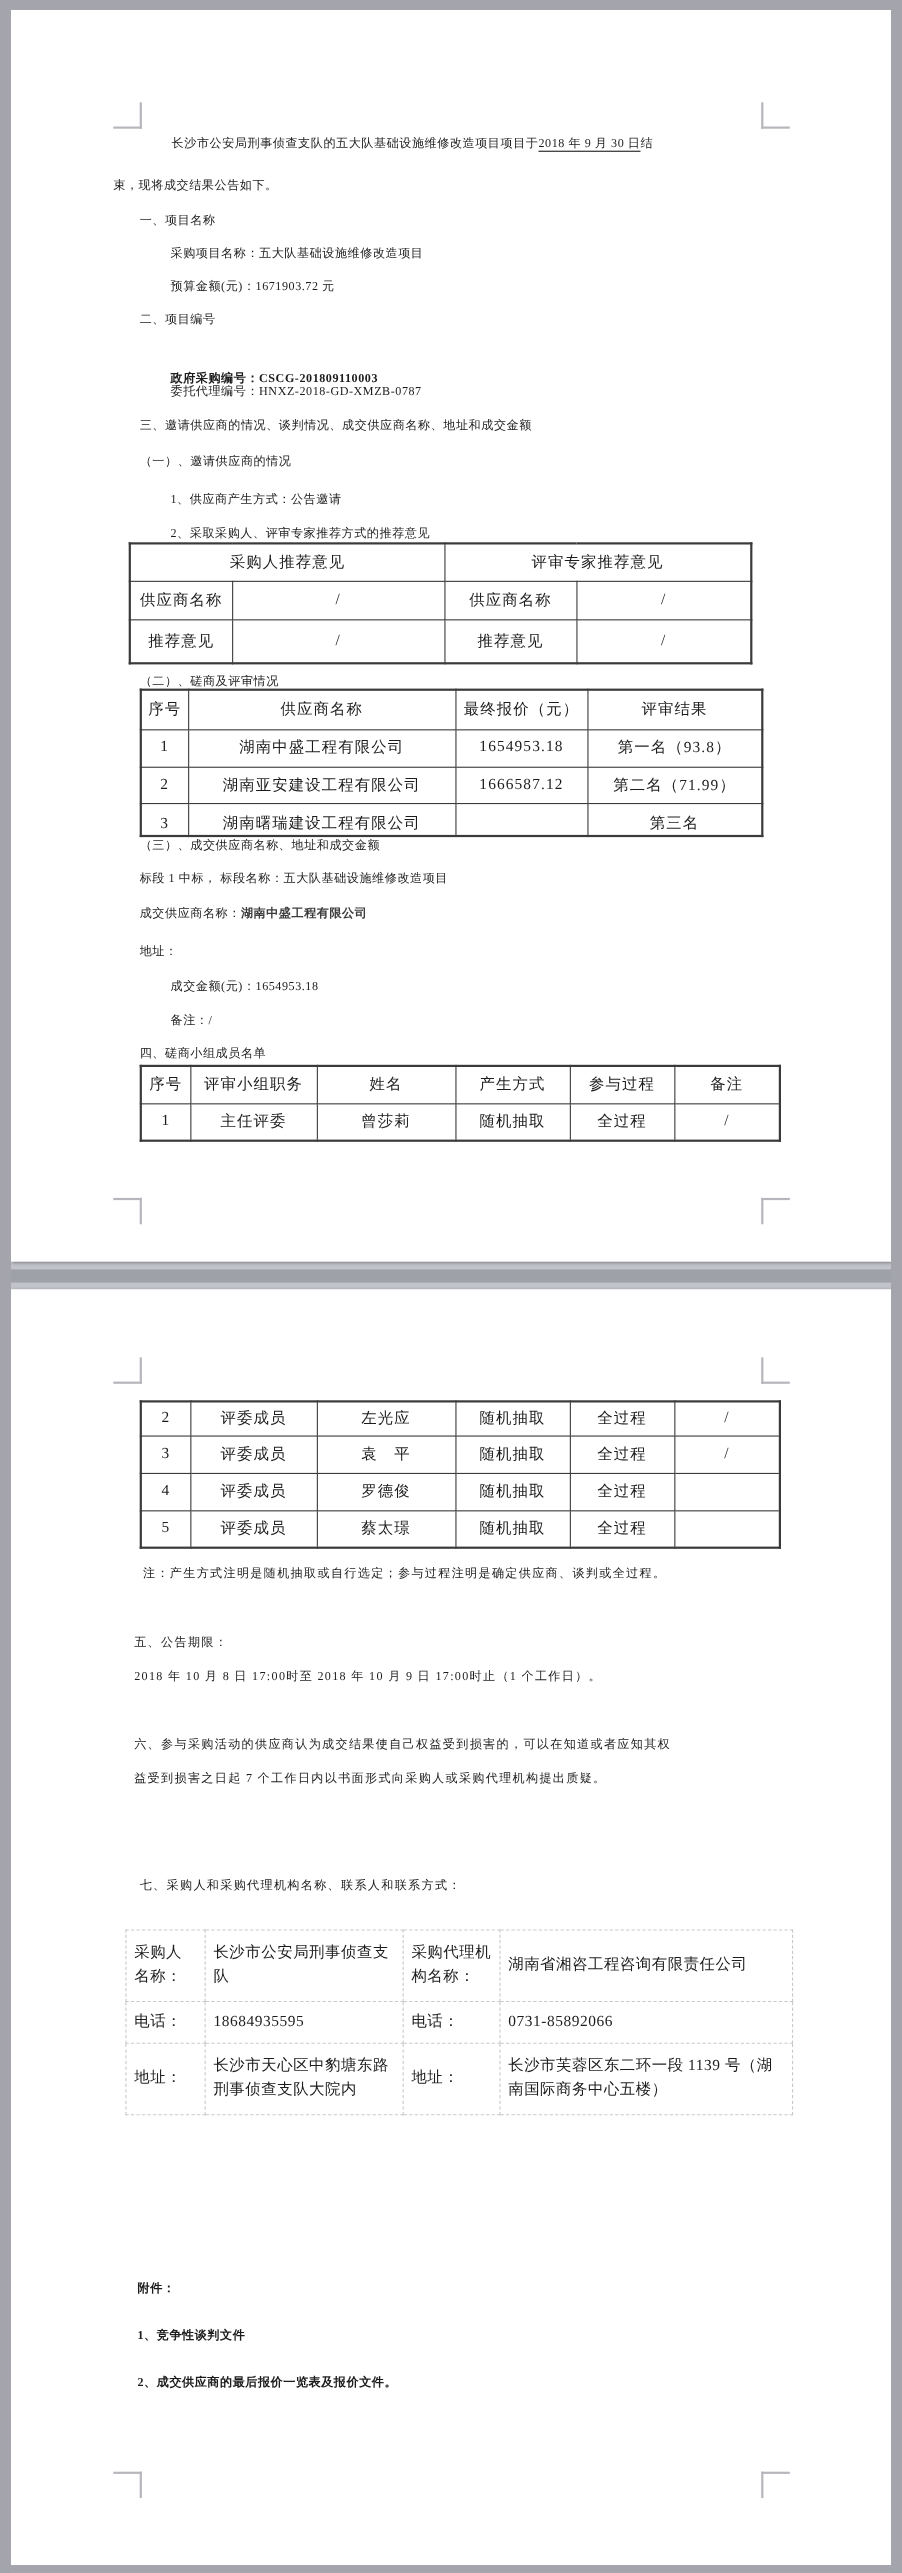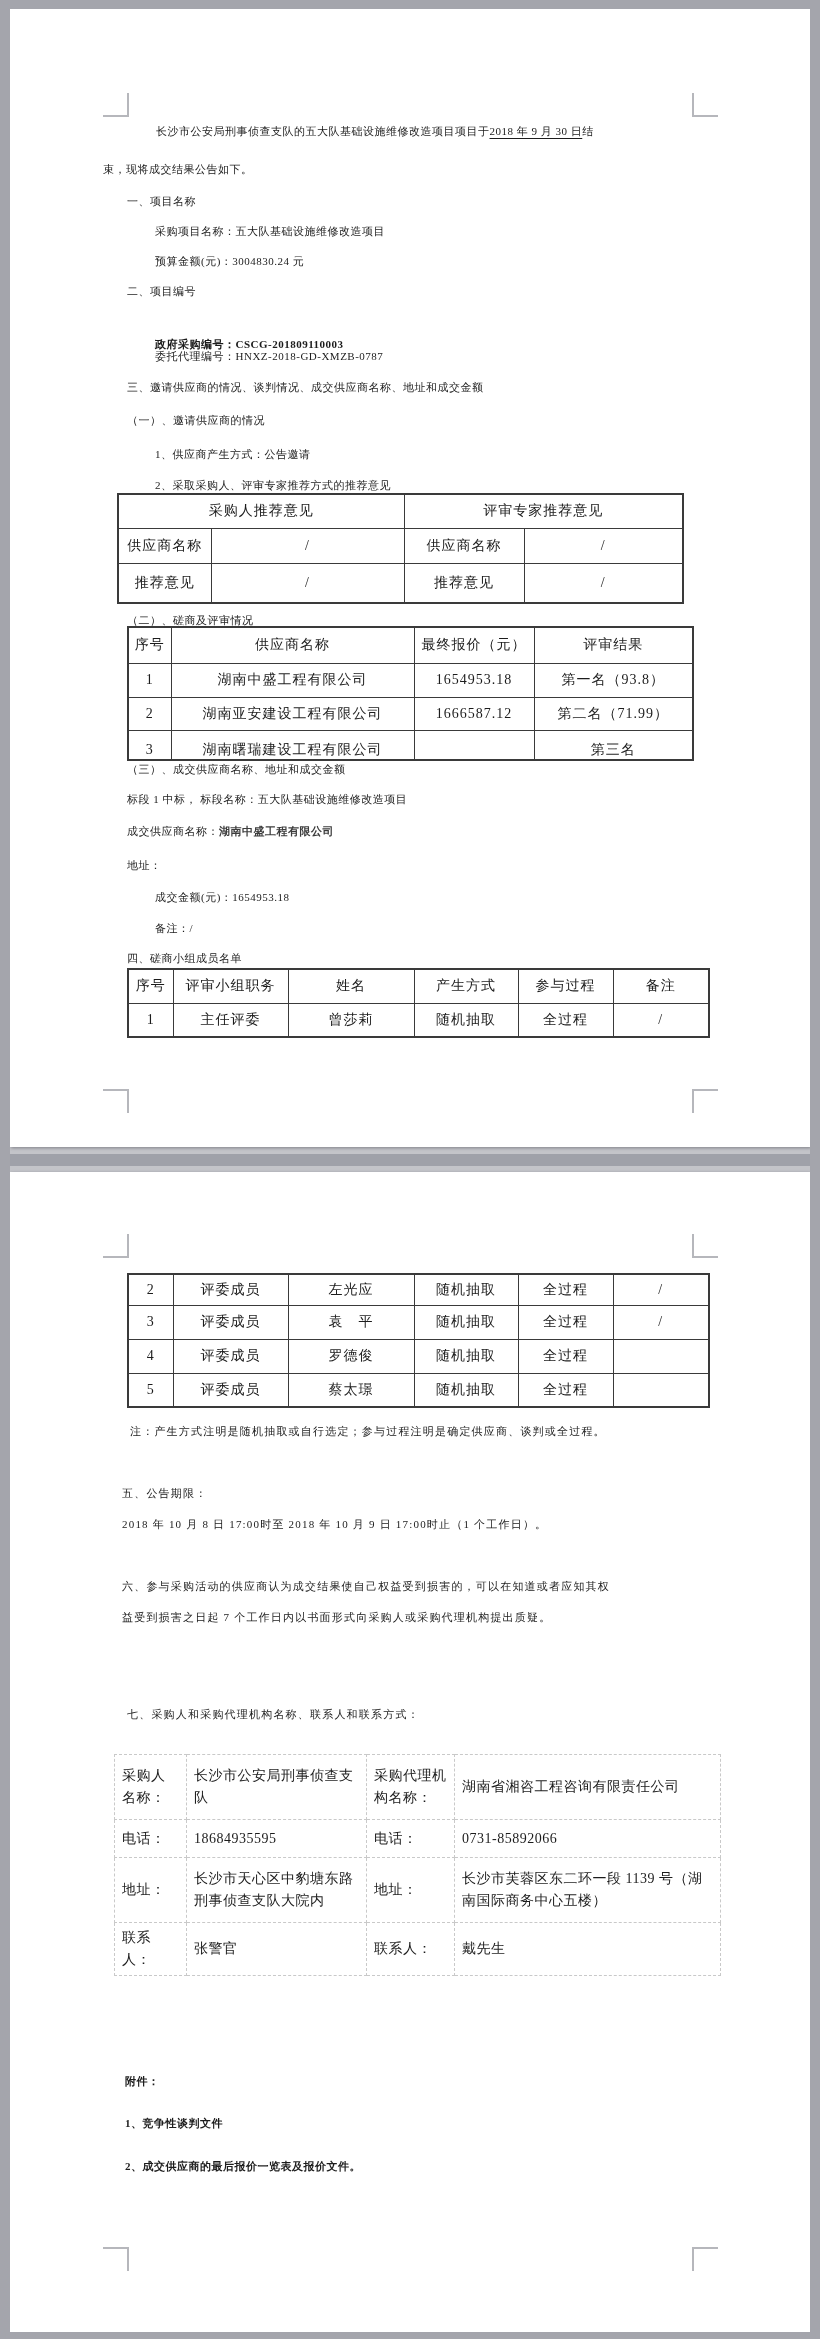--- a/index.html
+++ b/index.html
@@ -43,21 +43,21 @@
     <div class="mark mk-bl" style="left:93px;top:1080px;"></div>
     <div class="mark mk-br" style="left:682px;top:1080px;"></div>
 
     <div class="t" style="left:146px;top:112px;">
       <span>长沙市公安局刑事侦查支队的五大队基础设施维修改造项目项目于</span><span class="u">2018 年 9 月 30 日</span><span>结</span>
     </div>
     <div class="t" style="left:93px;top:150px;">束，现将成交结果公告如下。</div>
 
     <div class="t" style="left:117px;top:182px;">一、项目名称</div>
     <div class="t" style="left:145px;top:212px;">采购项目名称：五大队基础设施维修改造项目</div>
-    <div class="t" style="left:145px;top:242px;">预算金额(元)：3004830.24 元</div>
+    <div class="t" style="left:145px;top:242px;">预算金额(元)：1671903.72 元</div>
 
     <div class="t" style="left:117px;top:272px;">二、项目编号</div>
     <div class="t" style="left:145px;top:325px;font-weight:bold;">政府采购编号：CSCG-201809110003</div>
     <div class="t" style="left:145px;top:337px;">委托代理编号：HNXZ-2018-GD-XMZB-0787</div>
 
     <div class="t" style="left:117px;top:368px;">三、邀请供应商的情况、谈判情况、成交供应商名称、地址和成交金额</div>
     <div class="t" style="left:117px;top:401px;">（一）、邀请供应商的情况</div>
     <div class="t" style="left:145px;top:435px;">1、供应商产生方式：公告邀请</div>
     <div class="t" style="left:145px;top:466px;">2、采取采购人、评审专家推荐方式的推荐意见</div>
 
@@ -246,26 +246,20 @@
         <td>18684935595</td>
         <td>电话：</td>
         <td>0731-85892066</td>
       </tr>
       <tr style="height:65px;">
         <td>地址：</td>
         <td>长沙市天心区中豹塘东路刑事侦查支队大院内</td>
         <td>地址：</td>
         <td>长沙市芙蓉区东二环一段 1139 号（湖南国际商务中心五楼）</td>
       </tr>
-      <tr style="height:48px;">
-        <td>联系人：</td>
-        <td>张警官</td>
-        <td>联系人：</td>
-        <td>戴先生</td>
-      </tr>
     </tbody>
       </table>
 
     <div class="t bold" style="left:115px;top:899px;">附件：</div>
     <div class="t bold" style="left:115px;top:941px;">1、竞争性谈判文件</div>
     <div class="t bold" style="left:115px;top:984px;">2、成交供应商的最后报价一览表及报价文件。</div>
   </div>
 
   <div class="edge" style="left:0;top:0;width:820px;height:9px;"></div>
   <div class="edge" style="left:0;top:0;width:10px;height:2339px;"></div>

